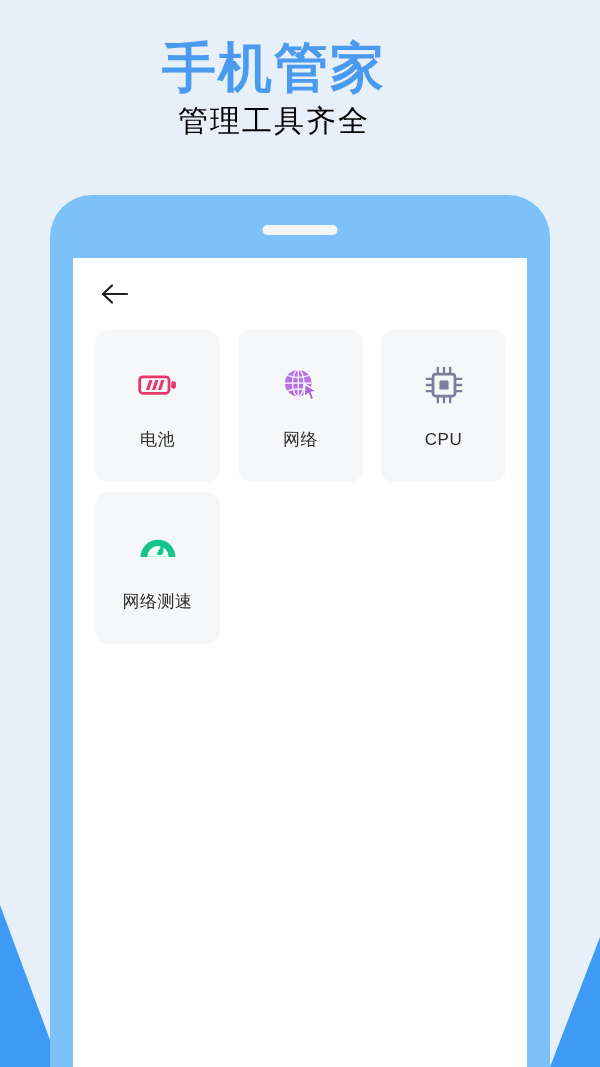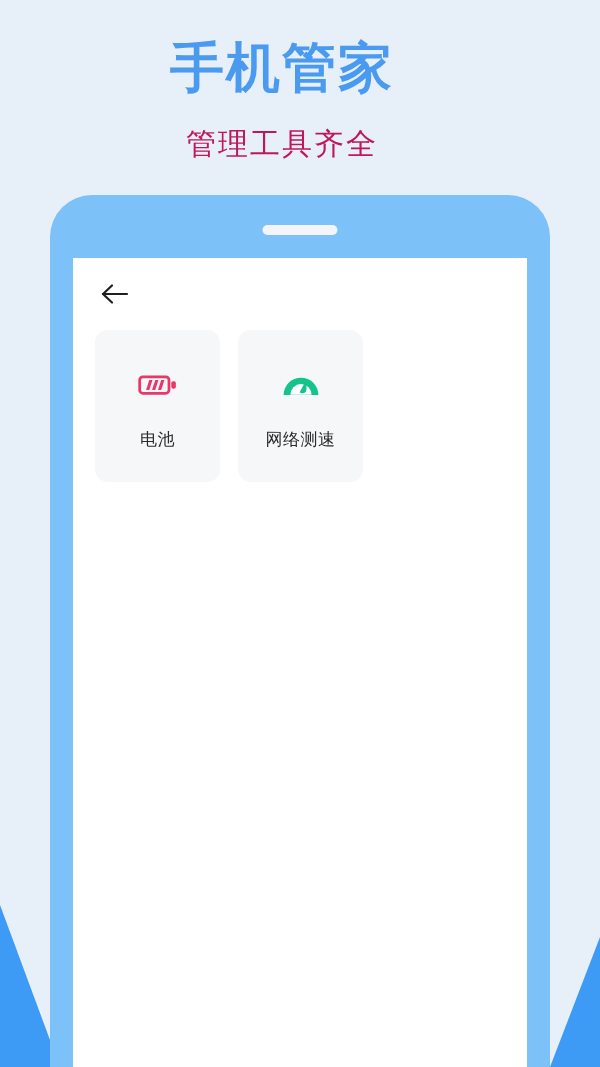--- a/index.html
+++ b/index.html
@@ -41,40 +41,40 @@
     right: 0;
     border-right: 0 solid transparent;
     border-bottom: 130px solid #3d9bf5;
     border-left: 50px solid transparent;
   }
 
   
   .headline-block {
     position: absolute;
     top: 34px;
-    left: 16px;
+    left: 8px;
     width: 532px;
     text-align: center;
     z-index: 4;
   }
   .app-title {
     font-size: 54px;
     line-height: 66px;
     font-weight: bold;
     color: #4a9bf0;
     letter-spacing: 2px;
     margin: 0;
   }
   .app-subtitle {
     font-size: 30px;
     line-height: 42px;
     font-weight: normal;
-    color: #be185d;
+    color: #000000;
     letter-spacing: 2px;
-    margin: 23px 0 0 0;
+    margin: 0 0 0 0;
   }
 
   
   .phone-frame {
     position: absolute;
     left: 50px;
     top: 195px;
     width: 500px;
     height: 880px;
     background: #7cc1f7;
@@ -188,20 +188,61 @@
                 <path d="M11 29.5 L14.5 18.5 L18 18.5 L14.5 29.5 Z" fill="#e8386a"></path>
                 <path d="M17.5 29.5 L21 18.5 L24.5 18.5 L21 29.5 Z" fill="#e8386a"></path>
                 <path d="M24 29.5 L27.5 18.5 L31 18.5 L27.5 29.5 Z" fill="#e8386a"></path>
               </svg>
             </div>
             <div class="tool-label">电池</div>
           </div>
           <div class="tool-card">
             <div class="tool-icon">
               <svg width="44" height="44" viewBox="0 0 48 48">
+                <g fill="none" stroke="#b067e0" stroke-width="2.3">
+                  <circle cx="21" cy="22" r="14.5" fill="#b067e0" stroke="none" opacity="0.92"></circle>
+                </g>
+                <g stroke="#f2e6fb" stroke-width="1.6" fill="none">
+                  <ellipse cx="21" cy="22" rx="6.2" ry="14.5"></ellipse>
+                  <line x1="6.5" y1="22" x2="35.5" y2="22"></line>
+                  <path d="M9 13.5 Q21 18 33 13.5"></path>
+                  <path d="M9 30.5 Q21 26 33 30.5"></path>
+                  <line x1="21" y1="7.5" x2="21" y2="36.5"></line>
+                </g>
+                <path d="M28 23 L41.5 31 L35.5 32 L38 39 L34.5 40.5 L32 33.5 L27.5 37 Z" fill="#b067e0" stroke="#ffffff" stroke-width="1.6" stroke-linejoin="round"></path>
+              </svg>
+            </div>
+            <div class="tool-label">网络</div>
+          </div>
+          <div class="tool-card">
+            <div class="tool-icon">
+              <svg width="44" height="44" viewBox="0 0 48 48">
+                <rect x="12" y="12" width="24" height="24" rx="3" fill="none" stroke="#7b7f99" stroke-width="3"></rect>
+                <rect x="19" y="19" width="10" height="10" rx="1.5" fill="#7b7f99"></rect>
+                <g fill="#7b7f99">
+                  <rect x="16" y="4" width="2.6" height="7" rx="1"></rect>
+                  <rect x="22.7" y="4" width="2.6" height="7" rx="1"></rect>
+                  <rect x="29.4" y="4" width="2.6" height="7" rx="1"></rect>
+                  <rect x="16" y="37" width="2.6" height="7" rx="1"></rect>
+                  <rect x="22.7" y="37" width="2.6" height="7" rx="1"></rect>
+                  <rect x="29.4" y="37" width="2.6" height="7" rx="1"></rect>
+                  <rect x="4" y="16" width="7" height="2.6" rx="1"></rect>
+                  <rect x="4" y="22.7" width="7" height="2.6" rx="1"></rect>
+                  <rect x="4" y="29.4" width="7" height="2.6" rx="1"></rect>
+                  <rect x="37" y="16" width="7" height="2.6" rx="1"></rect>
+                  <rect x="37" y="22.7" width="7" height="2.6" rx="1"></rect>
+                  <rect x="37" y="29.4" width="7" height="2.6" rx="1"></rect>
+                </g>
+              </svg>
+            </div>
+            <div class="tool-label">CPU</div>
+          </div>
+          <div class="tool-card">
+            <div class="tool-icon">
+              <svg width="44" height="44" viewBox="0 0 48 48">
                 <path d="M5 35 a19 19 0 1 1 38 0 Z" fill="#14c48a"></path>
                 <path d="M12.5 34.5 a11.5 11.5 0 1 1 23 0 Z" fill="#ffffff"></path>
                 <path d="M30 18 L22.5 32 a4.6 4.6 0 0 0 7.5 -3.5 Z" fill="#14c48a"></path>
               </svg>
             </div>
             <div class="tool-label">网络测速</div>
           </div>
         </div>
 
     </div>

